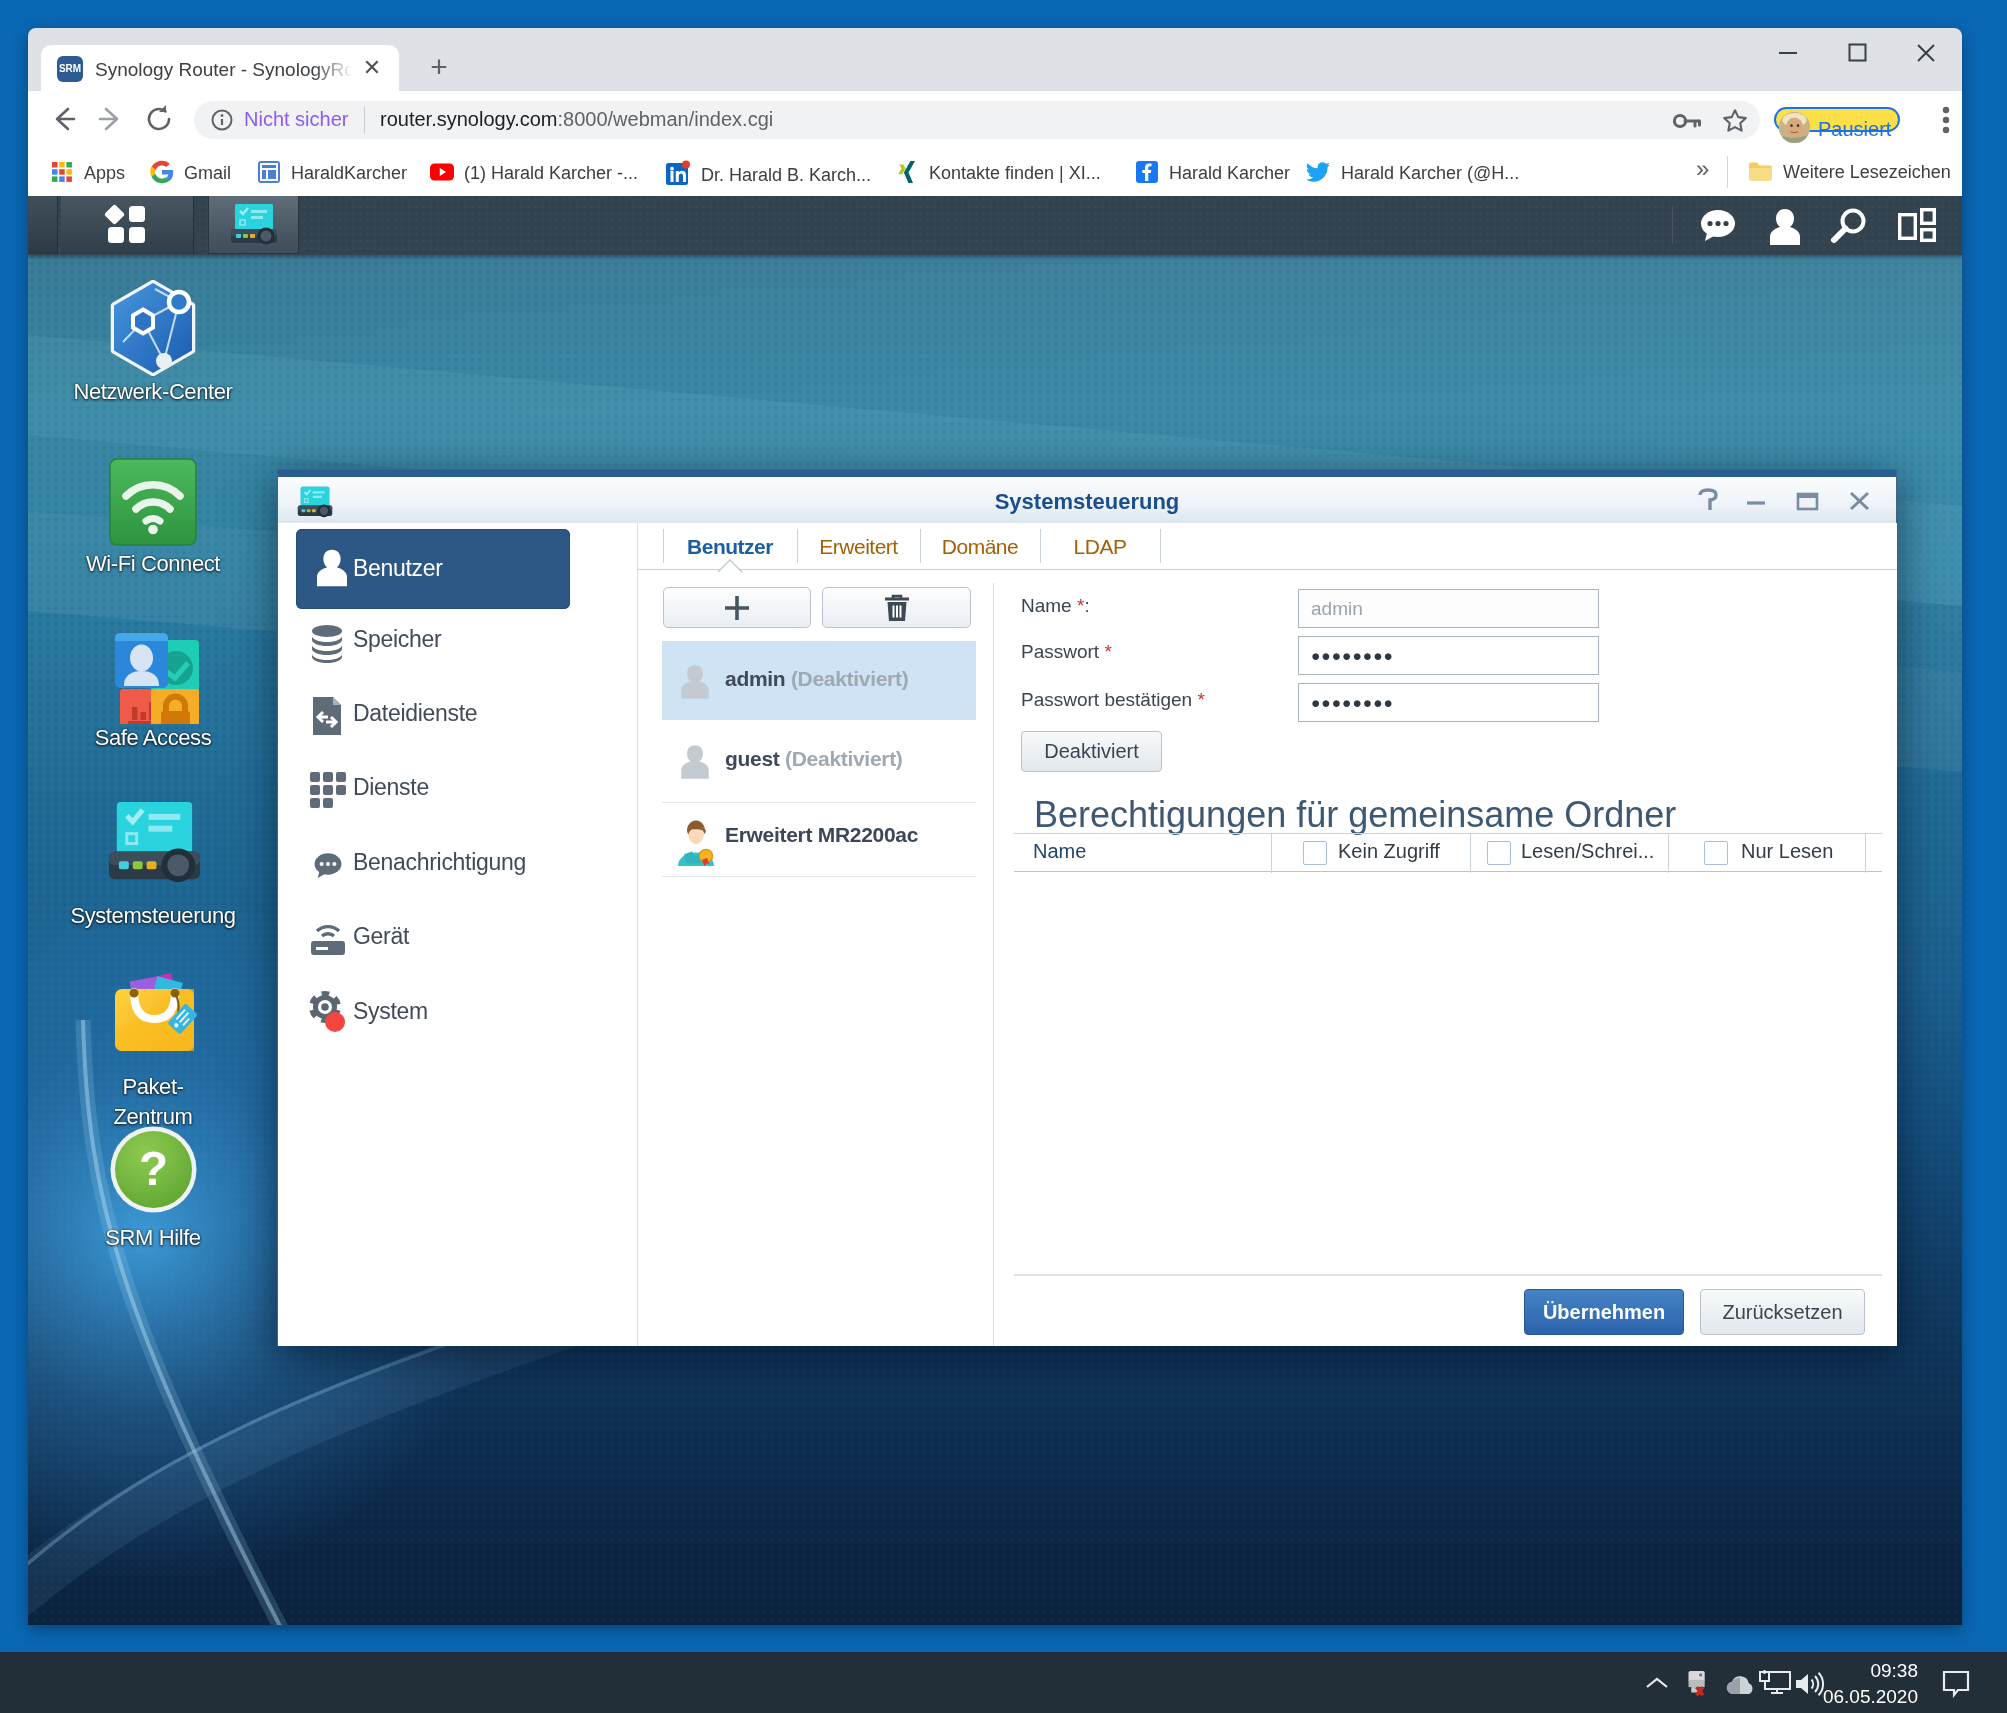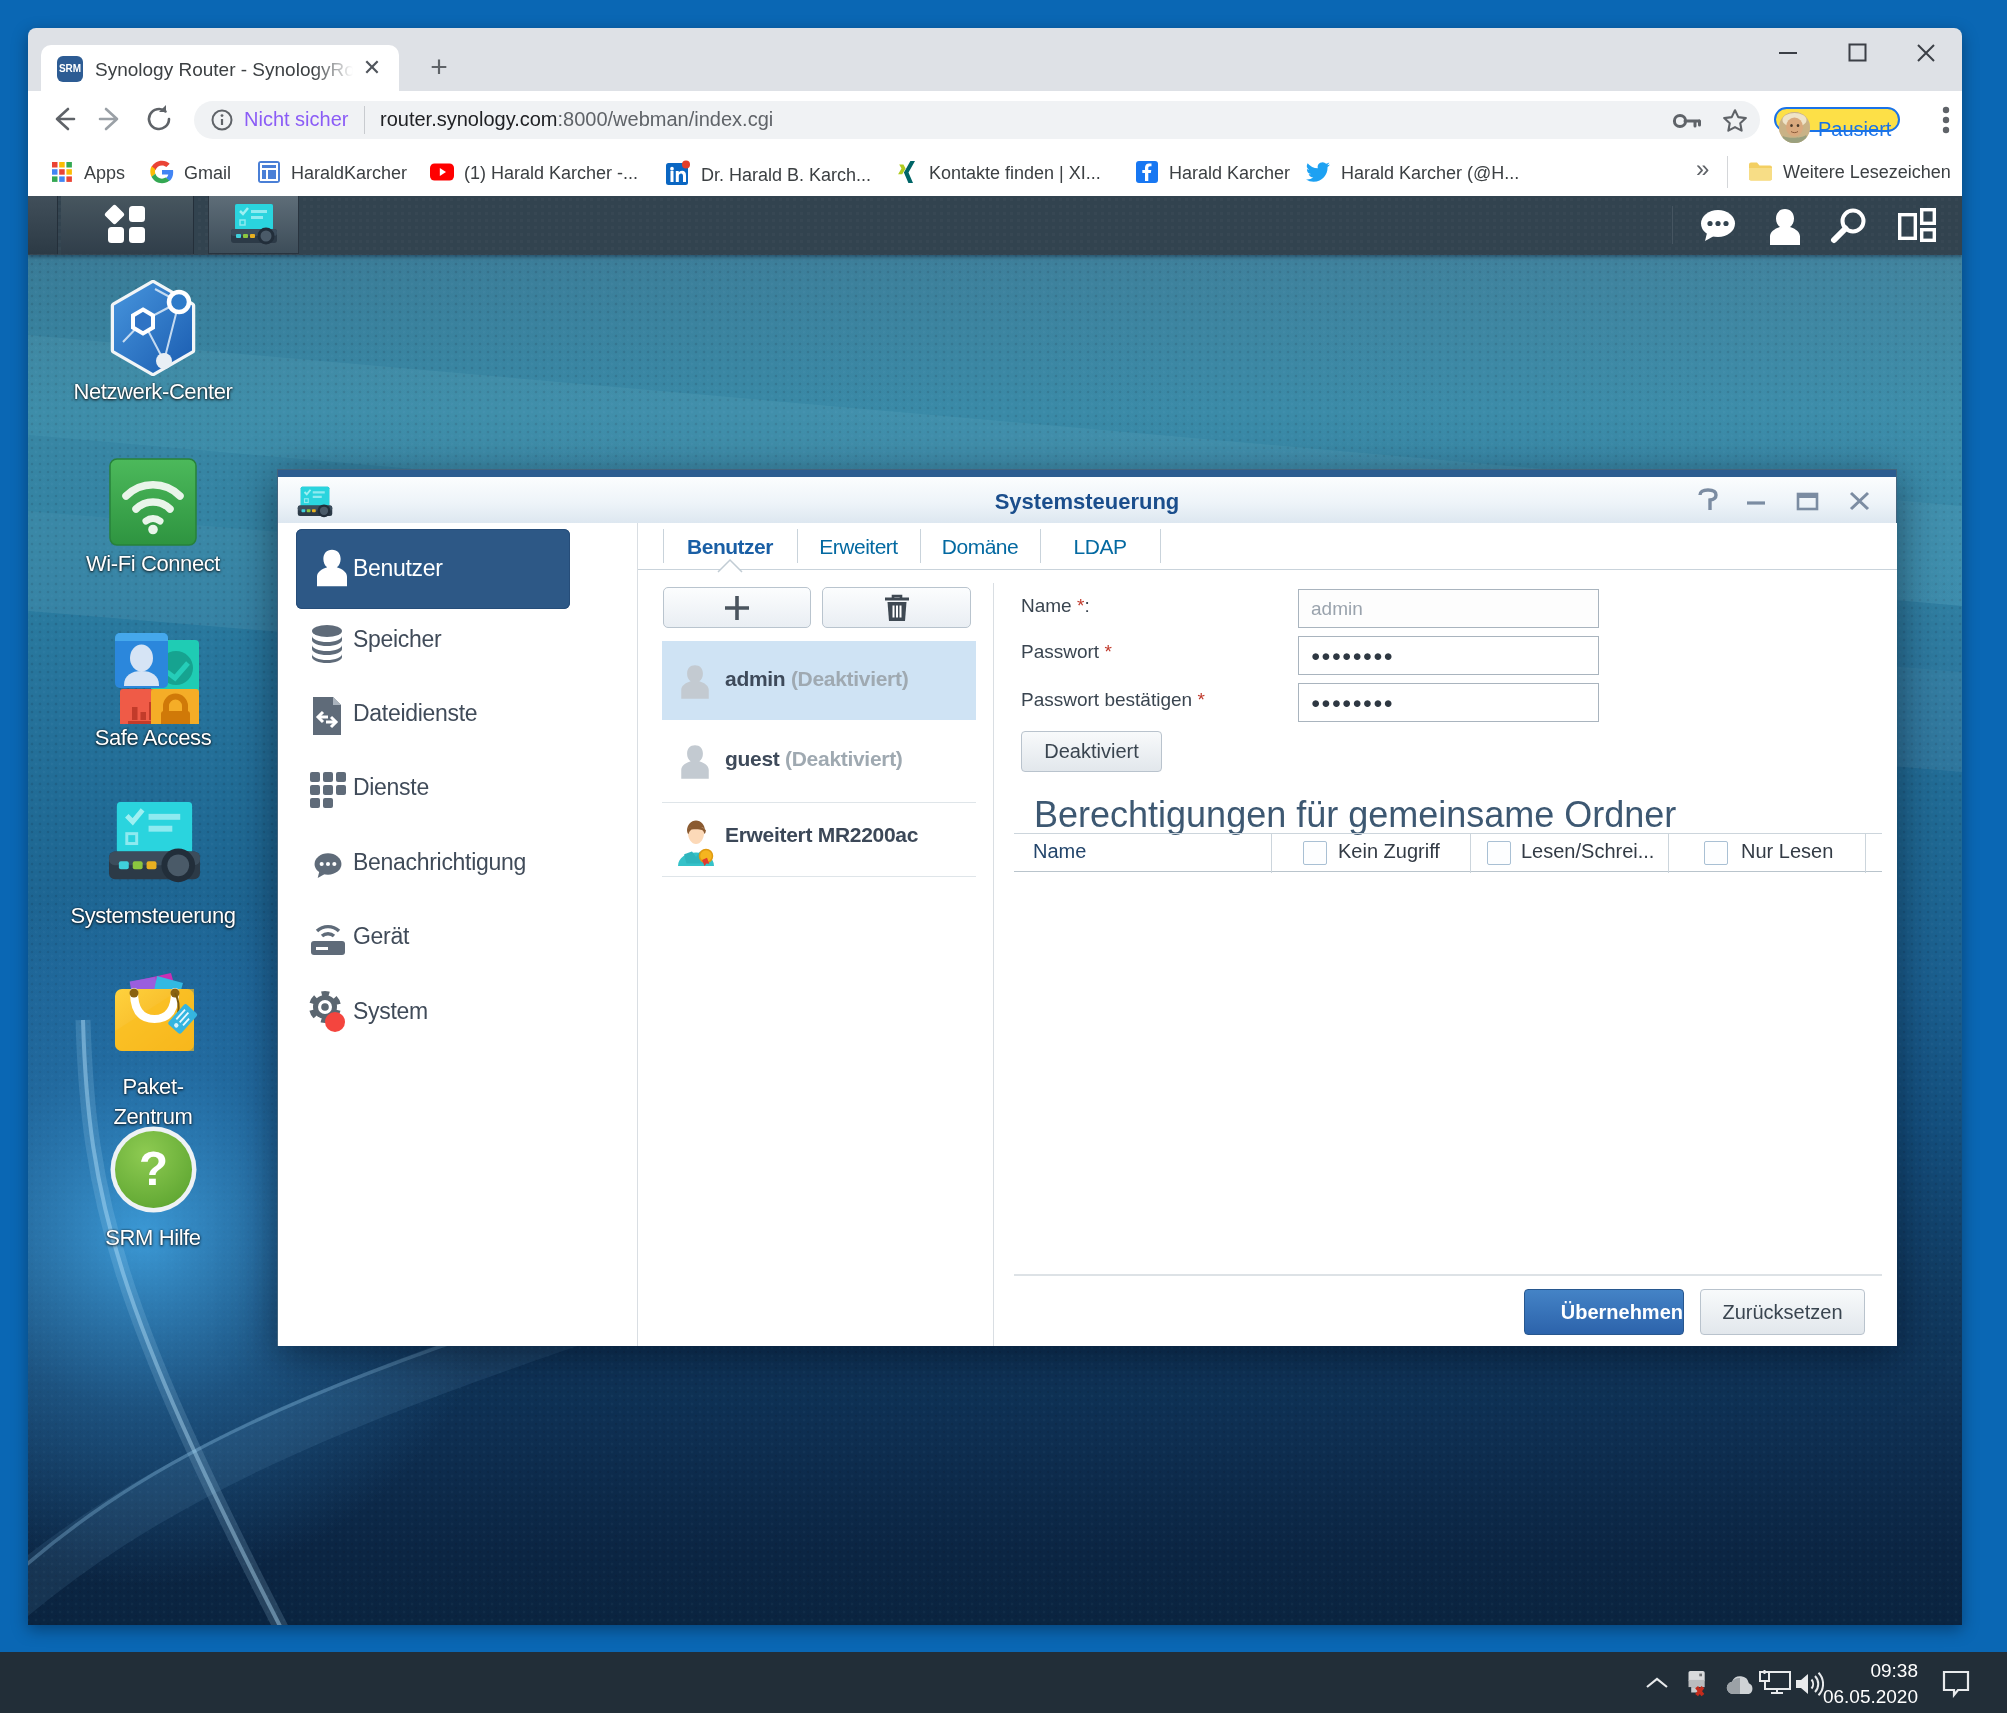--- a/index.html
+++ b/index.html
@@ -39,34 +39,34 @@
 #win{position:absolute;left:249px;top:273px;width:1620px;height:877px;background:#fff;border:1px solid #42647e;box-shadow:0 10px 40px rgba(0,10,25,.55)}
 #win .topstrip{position:absolute;left:0;top:0;width:100%;height:7px;background:#2c5d90}
 #win .titlebar{position:absolute;left:0;top:7px;width:100%;height:46px;background:linear-gradient(180deg,#fbfdfe 0%,#eef4f9 55%,#dde7f0 100%)}
 #win .wtitle{position:absolute;left:0;top:12px;width:100%;text-align:center;font-size:22px;font-weight:bold;color:#1b4e8c}
 #sidebar{position:absolute;left:0;top:53px;width:359px;height:823px;background:#fff}
 .sideitem{position:absolute;left:75px;font-size:23px;letter-spacing:-0.3px;color:#404b59}
 #selitem{position:absolute;left:18px;top:6px;width:274px;height:80px;background:#2d5886;border-radius:6px;box-shadow:inset 0 0 0 1px #264d79}
 #selitem span{position:absolute;left:57px;top:26px;font-size:23px;letter-spacing:-0.3px;color:#fff}
 #content{position:absolute;left:359px;top:53px;width:1260px;height:823px;background:#fff;border-left:1px solid #d9dee3}
 .vtick{position:absolute;top:6px;width:1px;height:34px;background:#c9d3db}
-.tabl{position:absolute;top:12px;text-align:center;font-size:21px;letter-spacing:-0.5px;color:#0369a1}
+.tabl{position:absolute;top:12px;text-align:center;font-size:21px;letter-spacing:-0.5px;color:#a16207}
 .lbtn{position:absolute;background:linear-gradient(180deg,#fcfdfe,#e9eef3);border:1px solid #b9c4ce;border-radius:5px;text-align:center;padding-top:5px}
 .urow{position:absolute;left:87px;font-size:21px;letter-spacing:-0.3px;color:#3e4a5a}
 .urow .dk{color:#9fa9b1;font-weight:bold}
 .flabel{position:absolute;font-size:19px;color:#3a4550}
 .req{color:#c0392b}
 .inp{position:absolute;width:301px;height:39px;border:1px solid #a9b4be;background:#fff;font-family:"Liberation Sans",sans-serif;font-size:19px;color:#3a4550;padding:0 12px}
 .inp.dis{color:#9aa3ad;background:#fdfdfd}
 .inp.pw{font-size:15.5px;letter-spacing:1px;line-height:37px;color:#2e3842;overflow:hidden}
 .gbtn{position:absolute;background:linear-gradient(180deg,#f8fafb,#e2e7ec);border:1px solid #b9c3cd;border-radius:4px;text-align:center;font-size:20px;color:#3a4550}
 #thead{position:absolute;left:376px;top:310px;width:868px;height:39px;border-top:1px solid #ccd5dc;border-bottom:1px solid #b9c4cc;font-size:20px;color:#333b45}
 .csep{position:absolute;top:0;width:1px;height:39px;background:#ccd5dc}
 .cb{position:absolute;top:7px;width:24px;height:24px;border:1px solid #a9c0d4;background:#fdfeff;border-radius:2px}
-#applybtn{position:absolute;left:886px;top:766px;width:160px;height:46px;background:linear-gradient(180deg,#4483c6,#2c63ab);border:1px solid #27578f;border-radius:4px;text-align:right;line-height:44px;font-size:20px;font-weight:bold;color:#fff}
+#applybtn{position:absolute;left:886px;top:766px;width:160px;height:46px;background:linear-gradient(180deg,#4483c6,#2c63ab);border:1px solid #27578f;border-radius:4px;text-align:center;line-height:44px;font-size:20px;font-weight:bold;color:#fff}
 </style>
 </head>
 <body>
 <div id="chrome">
   <div id="tabstrip">
     <div class="tab">
       <div class="fav">SRM</div>
       <div class="ttl">Synology Router - SynologyRoute</div>
       <div class="fade"></div>
       <div class="tclose">✕</div>

